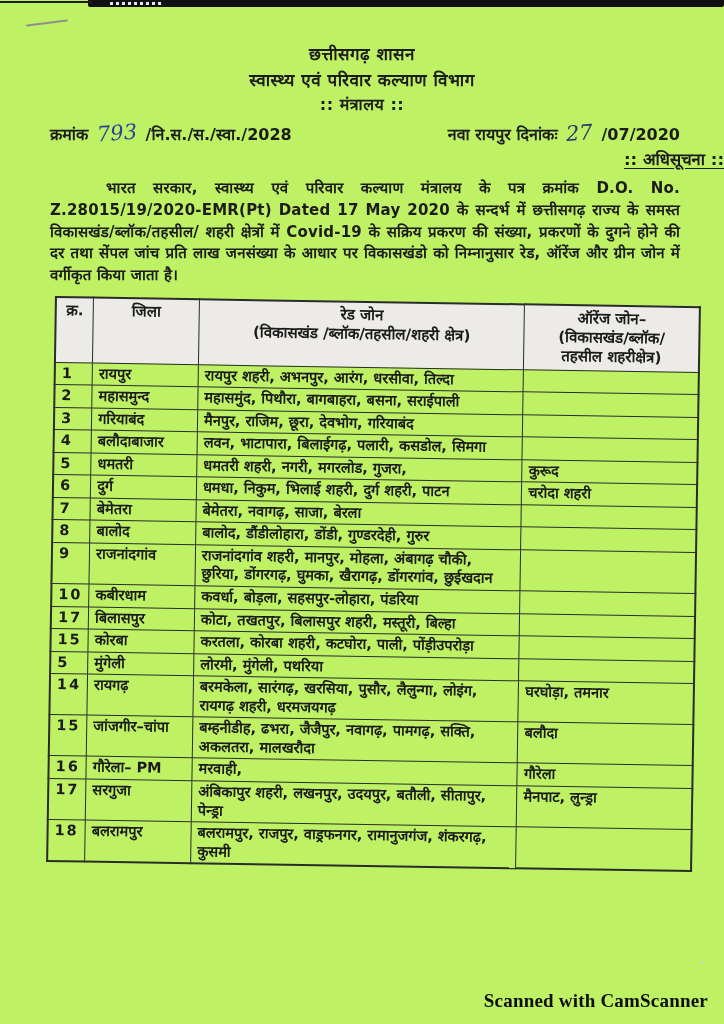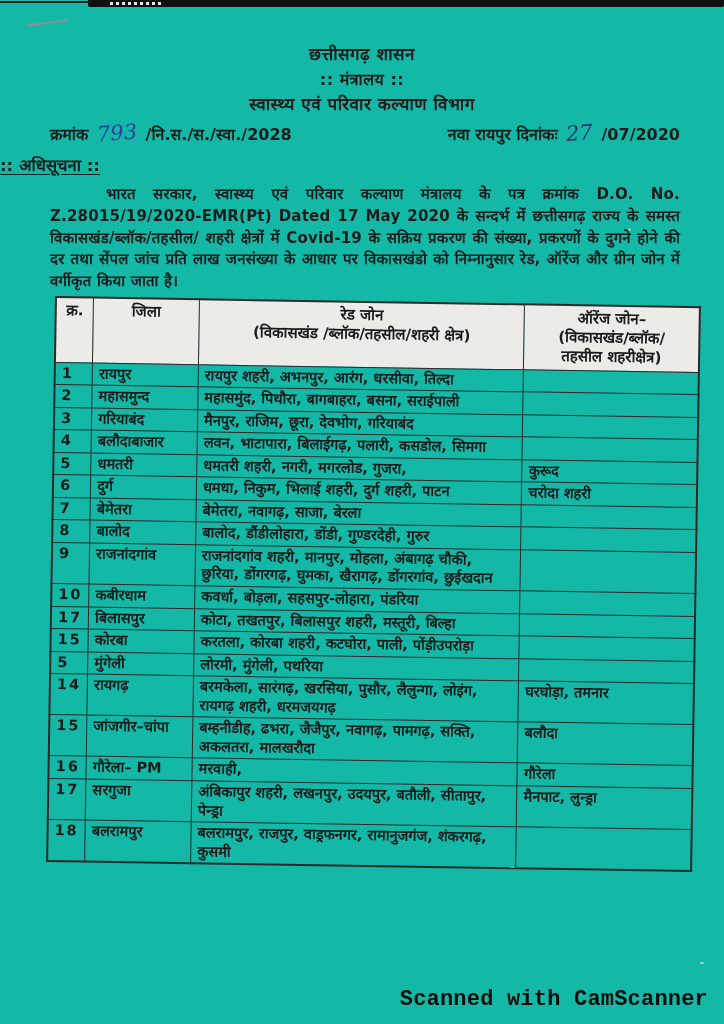--- a/index.html
+++ b/index.html
@@ -4,21 +4,21 @@
 <style>
   html, body { margin: 0; padding: 0; }
   body {
     width: 724px; height: 1024px;
     background: #ffffff;
     font-family: "DejaVu Sans", "Liberation Sans", sans-serif;
     color: #1c1c1c;
     overflow: hidden;
     position: relative;
   }
-  .sheet { position: absolute; inset: 0; background: #14b8a6; }
+  .sheet { position: absolute; inset: 0; background: #bef264; }
 
   
   .scan-edge-band {
     position: absolute; top: 0; left: 88px; right: 0; height: 7px;
     background: #101010; border-radius: 0 0 2px 2px;
   }
   .scan-edge-thin {
     position: absolute; top: 1px; left: 0; width: 92px; height: 2px;
     background: #1d1d1d;
   }
@@ -42,21 +42,21 @@
   .handwriting {
     font-family: "DejaVu Serif", serif;
     font-style: italic; font-weight: 400;
     font-size: 21px; color: #2f3f9e;
     display: inline-block; transform: rotate(-4deg);
     padding: 0 3px; line-height: 0.9;
   }
   .handwriting.date-ink { color: #27336f; }
 
   .notice-title {
-    text-align: left; margin-top: 8px;
+    text-align: right; margin-top: 2px;
     font-weight: 700; font-size: 16.5px;
     text-decoration: underline; text-underline-offset: 3px;
   }
 
   .body-para {
     margin: 8px 44px 0 50px;
     text-align: justify;
     font-size: 15px; font-weight: 600; line-height: 1.45;
     text-indent: 56px;
     letter-spacing: 0.2px;
@@ -85,22 +85,22 @@
   col.c-sno { width: 36px; }
   col.c-district { width: 106px; }
   col.c-red { width: 328px; }
   col.c-orange { width: 176px; }
   td.sno-cell { letter-spacing: 2px; padding-left: 4px; }
   td.district-cell { white-space: nowrap; }
   .hdr-sub { font-weight: 700; display: block; }
 
   .watermark {
     position: absolute; right: 16px; bottom: 12px;
-    font-family: Liberation Mono, monospace;
-    font-weight: 700; font-size: 22px; color: #0d0d0d;
+    font-family: Liberation Serif, serif;
+    font-weight: 700; font-size: 19px; color: #0d0d0d;
     letter-spacing: 0.2px;
   }
 
   
   .speck { position: absolute; background: #b9b9b9; border-radius: 50%; }
   .speck.s1 { width: 3px; height: 3px; left: 628px; top: 228px; }
   .speck.s2 { width: 4px; height: 2px; left: 700px; top: 962px; background:#cfcfcf; }
 </style>
 </head>
 <body>
@@ -109,22 +109,22 @@
 
   <div class="scan-edge-band"></div>
   <div class="scan-edge-thin"></div>
   <div class="scan-edge-speck"></div>
   <div class="pen-mark"></div>
   <div class="speck s1"></div>
   <div class="speck s2"></div>
 
   <div class="doc-header">
     <div class="h-line">छत्तीसगढ़ शासन</div>
+    <div class="h-line">स्वास्थ्य एवं परिवार कल्याण विभाग</div>
     <div class="h-line small">:: मंत्रालय ::</div>
-    <div class="h-line">स्वास्थ्य एवं परिवार कल्याण विभाग</div>
   </div>
 
   <div class="ref-line">
     <span>
       <span>क्रमांक</span>
       <span class="handwriting">793</span>
       <span>/नि.स./स./स्वा./2028</span>
     </span>
     <span>
       <span>नवा रायपुर दिनांकः</span>

